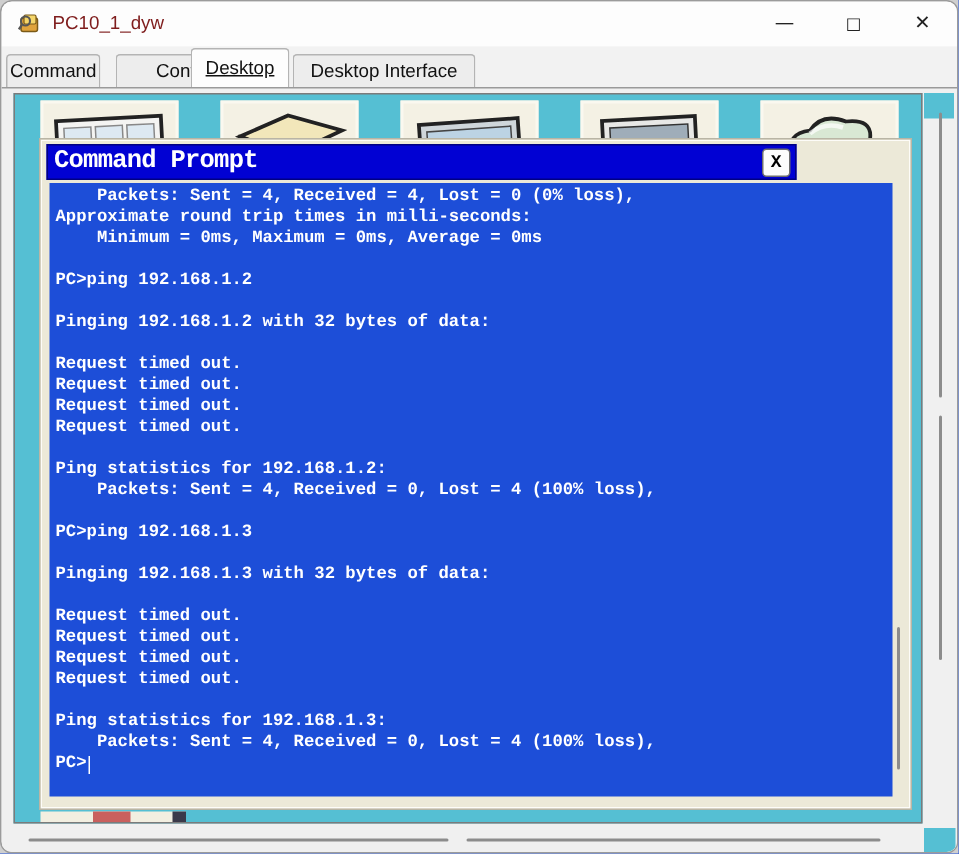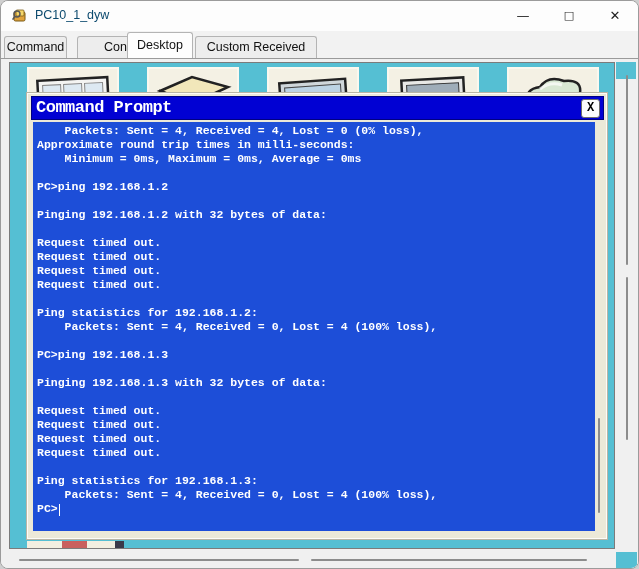--- a/index.html
+++ b/index.html
@@ -4,31 +4,31 @@
 <style>
   * { margin:0; padding:0; box-sizing:border-box; }
   body { background:#cfcfcf; font-family:"Liberation Sans", sans-serif; }
   .win {
     position:relative; width:639px; height:569px; background:#f6f6f6;
     border:1px solid #9b9b9b; border-radius:8px; overflow:hidden;
   }
   
   .titlebar { position:absolute; left:0; top:0; width:100%; height:30px; background:#fdfdfd; }
   .app-icon { position:absolute; left:10px; top:6px; width:18px; height:18px; }
-  .title-text { position:absolute; left:34px; top:7px; font-size:12.5px; color:#0c4a6e; }
+  .title-text { position:absolute; left:34px; top:7px; font-size:12.5px; color:#7f1d1d; }
   .winctl { position:absolute; top:0; height:30px; width:46px; border:none; background:transparent;
             font-size:13px; color:#222; line-height:30px; text-align:center; font-family:"DejaVu Sans", sans-serif; cursor:default; }
   #btn-min { right:92px; } #btn-max { right:46px; font-size:11px; } #btn-close { right:0; }
   
   .tabbar { position:absolute; left:0; top:30px; width:100%; height:27px; background:#f2f2f2; }
   .tab { position:absolute; bottom:0; border:1px solid #b4b4b4; border-bottom:none;
          border-radius:3px 3px 0 0; background:#ededed; color:#111;
          font-size:12.5px; text-align:center; cursor:default; }
   .tab-inactive { height:22px; line-height:21px; }
-  .tab-active { height:26px; line-height:24px; background:#fdfdfd; z-index:2; }
+  .tab-active { height:26px; line-height:24px; background:#fdfdfd; z-index:2;text-decoration:underline; }
   
   .content { position:absolute; left:0; top:57px; width:639px; height:512px;
              background:#f0f0f0; border-top:1px solid #9a9a9a; }
   .desktop-panel { position:absolute; left:8px; top:3px; width:606px; height:487px;
                    background:#55BFD3; border:1px solid #7b7b7b; overflow:hidden; }
   .tile { position:absolute; top:4px; width:92px; height:78px; background:#f4f1e4;
           border:2px solid #faf8ef; cursor:pointer; }
   .tile svg { display:block; margin:4px auto 0; }
   
   .tile-partial { position:absolute; left:17px; top:478px; width:97px; height:9px; background:#f2efe1; }
@@ -38,21 +38,21 @@
   .vgutter { position:absolute; right:2px; top:3px; width:22px; height:487px; background:#f0f0f0; }
   .hgutter { position:absolute; left:8px; bottom:1px; width:628px; height:17px; background:#f0f0f0; }
   .corner-teal-top { position:absolute; left:0; top:0; width:20px; height:17px; background:#55BFD3; }
   .corner-teal-bot { position:absolute; right:0px; top:0; width:21px; height:17px; background:#55BFD3; }
   .vthumb { position:absolute; left:10px; width:2px; background:#8c8c8c; border-radius:1px; cursor:pointer; }
   .hthumb { position:absolute; top:7px; height:2px; background:#8c8c8c; border-radius:1px; cursor:pointer; }
   
   .cmdwin { position:absolute; left:25px; top:33px; width:582px; height:448px;
             background:#ECE9D8; border:1px solid #b9b5a5;
             box-shadow:0 0 0 1px #fdfcf8 inset; z-index:5; }
-  .cmd-titlebar { position:absolute; left:4px; top:3px; width:573px; height:24px;
+  .cmd-titlebar { position:absolute; left:4px; top:3px; width:500px; height:24px;
                   background:#0101D3; border:1px solid #000082; cursor:move; }
   .cmd-title { position:absolute; left:4px; top:1px; color:#ffffff; font-family:"Liberation Mono","DejaVu Sans Mono",monospace;
                font-weight:bold; font-size:17px; letter-spacing:-0.5px; }
   .cmd-close { position:absolute; right:3px; top:2px; width:19px; height:19px; background:#fdfdfd;
                border:1px solid #6e6e6e; border-radius:3px; font-family:"Liberation Mono",monospace;
                font-size:12px; font-weight:bold; color:#000; text-align:center; line-height:17px; cursor:pointer; }
   .terminal { position:absolute; left:6px; top:29px; width:562px; height:409px; background:#1d4ed8;
               padding:2px 0 0 4px; overflow:hidden; }
   .terminal pre, .prompt-line {
       font-family:"Liberation Mono","DejaVu Sans Mono",monospace;
@@ -77,21 +77,21 @@
     <span class="title-text">PC10_1_dyw</span>
     <button class="winctl" id="btn-min">—</button>
     <button class="winctl" id="btn-max">□</button>
     <button class="winctl" id="btn-close">✕</button>
   </div>
 
   <div class="tabbar">
     <div class="tab tab-inactive" style="left:3px;   width:63px;">Command</div>
     <div class="tab tab-inactive" style="left:76px;  width:56px;padding-left:26px;">Config</div>
     <div class="tab tab-active" style="left:126px; width:66px;">Desktop</div>
-    <div class="tab tab-inactive" style="left:194px; width:122px;">Custom Received</div>
+    <div class="tab tab-inactive" style="left:194px; width:122px;">Desktop Interface</div>
   </div>
 
   <div class="content">
 
     <div class="desktop-panel">
 
       <div class="tile" style="left:17px">
         <svg width="78" height="34" viewBox="0 0 78 34">
           <g transform="rotate(-3 39 20)">
             <rect x="4" y="6" width="70" height="40" fill="#f4f4f2" stroke="#222" stroke-width="2.5"></rect>

